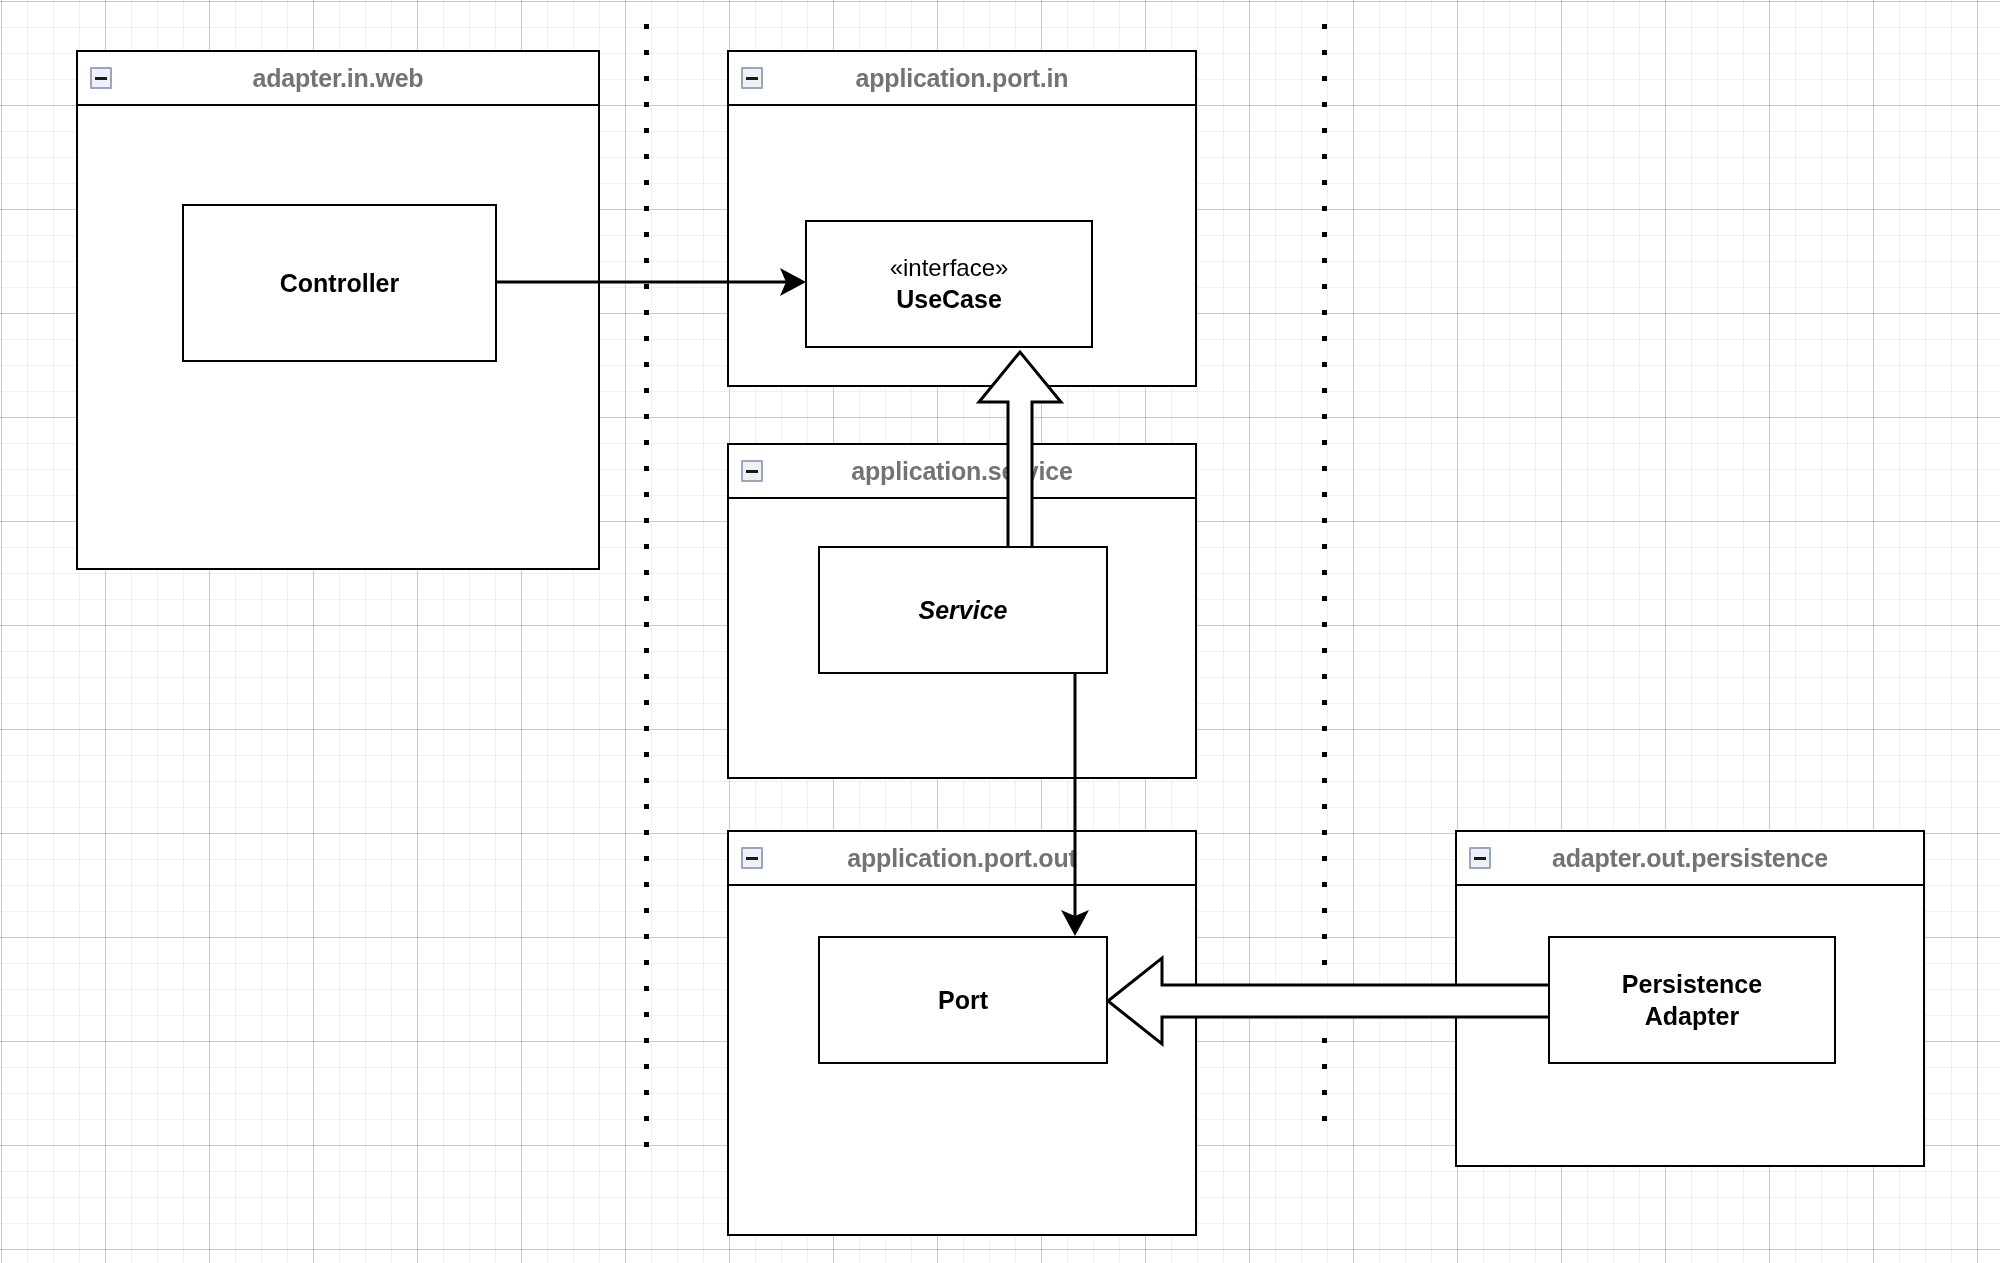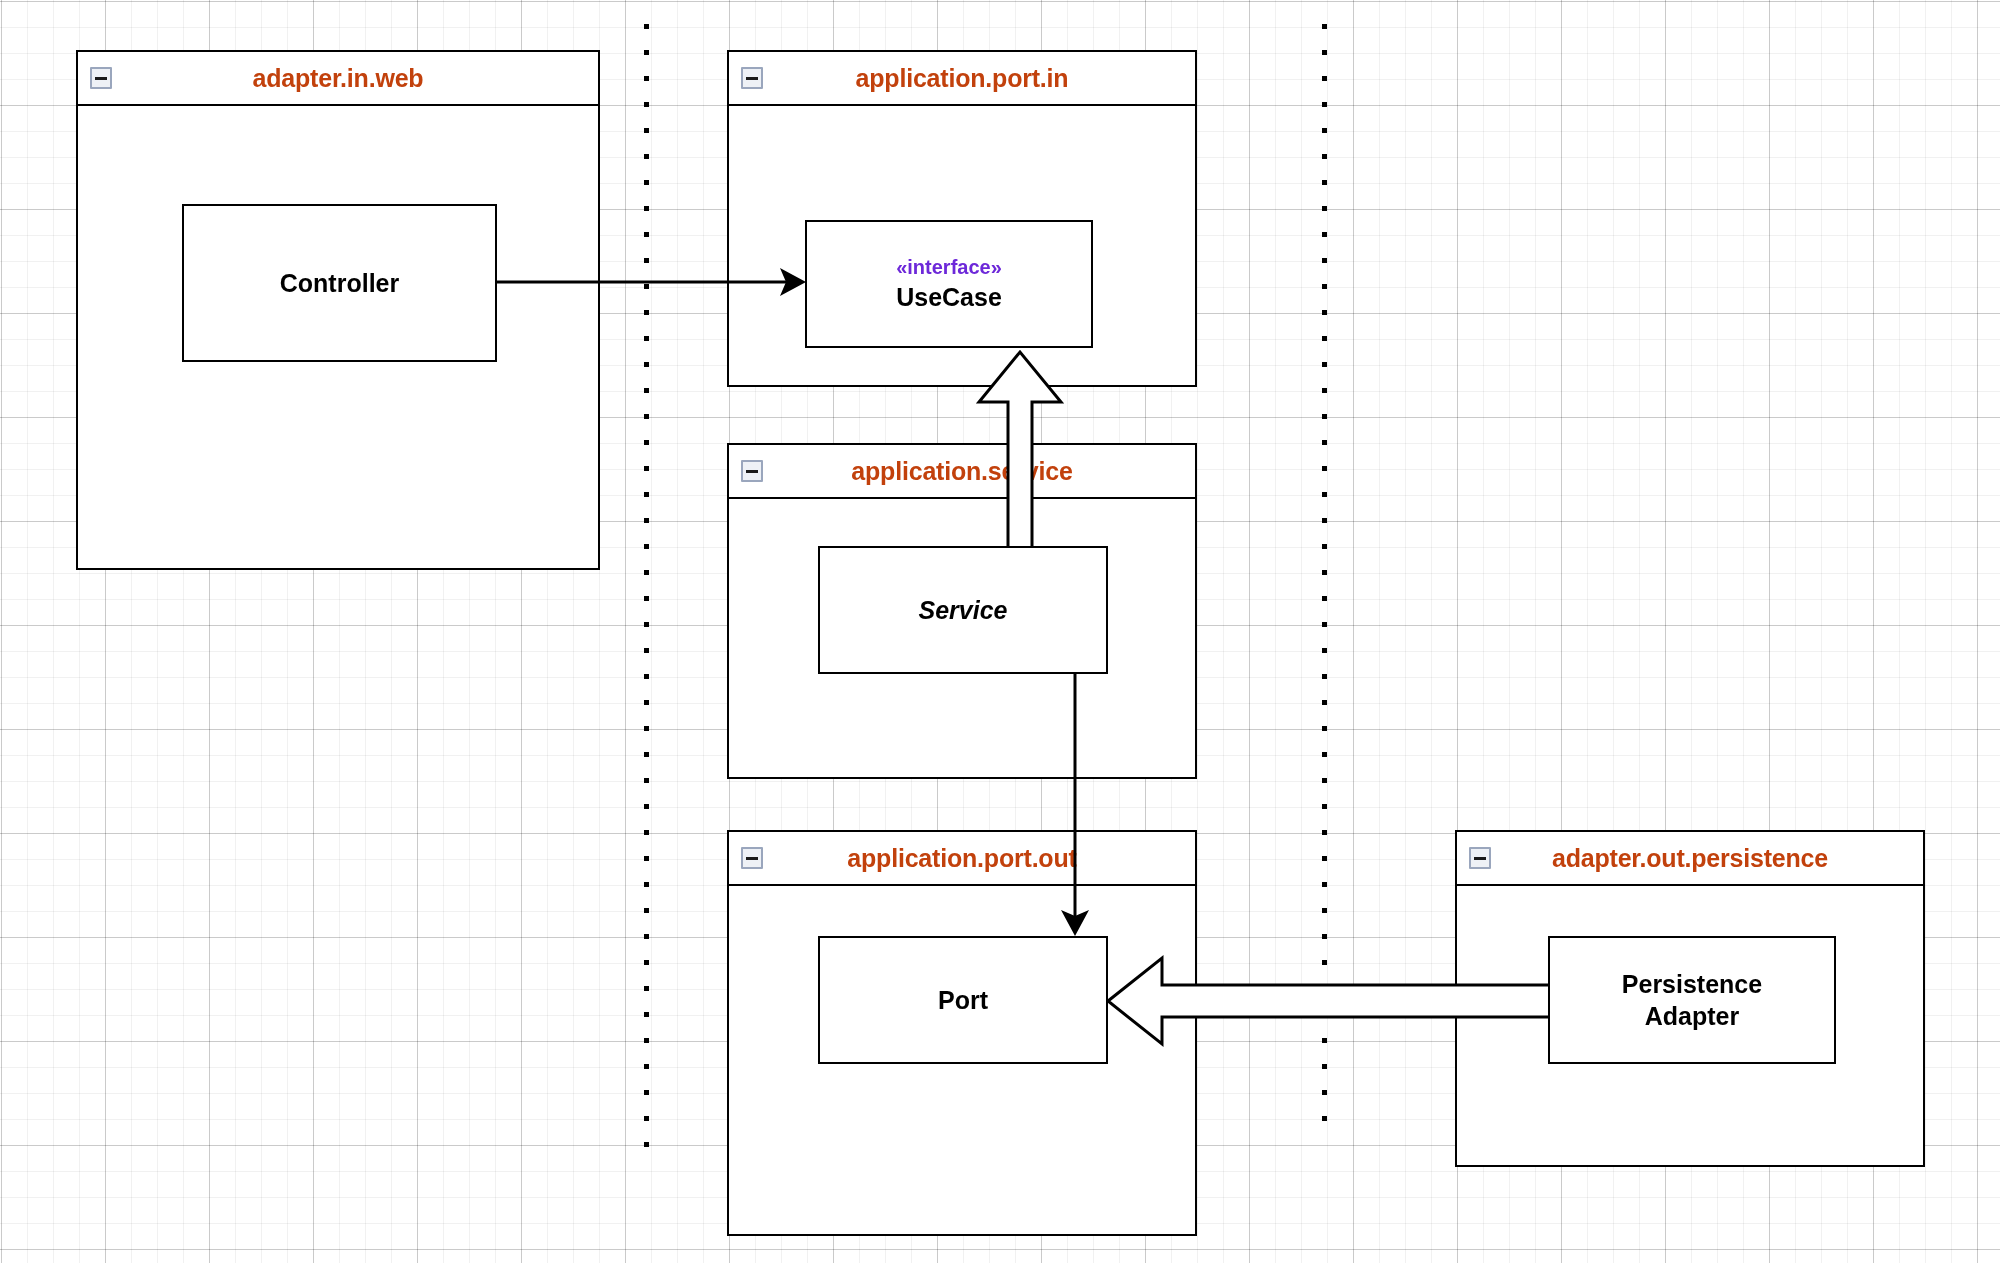--- a/index.html
+++ b/index.html
@@ -43,21 +43,21 @@
     box-sizing: border-box;
     border-bottom: 2px solid #000000;
     background: #ffffff;
     display: flex;
     align-items: center;
     justify-content: center;
   }
   .pkg-title {
     font-size: 25px;
     font-weight: bold;
-    color: #c2410c;
+    color: #737373;
     letter-spacing: -0.2px;
     white-space: nowrap;
   }
   .pkg-body {
     position: absolute;
     left: 0;
     top: 54px;
     right: 0;
     bottom: 0;
     background: #ffffff;
@@ -95,23 +95,23 @@
     background: #ffffff;
     display: flex;
     flex-direction: column;
     align-items: center;
     justify-content: center;
     text-align: center;
     line-height: 1.28;
     z-index: 4;
   }
   .cls-stereotype {
-    font-size: 20px;
-    font-weight: bold;
-    color: #6d28d9;
+    font-size: 24px;
+    font-weight: normal;
+    color: #000000;
   }
   .cls-name {
     font-size: 25px;
     font-weight: bold;
     color: #000000;
   }
 
   
   .divider {
     position: absolute;

